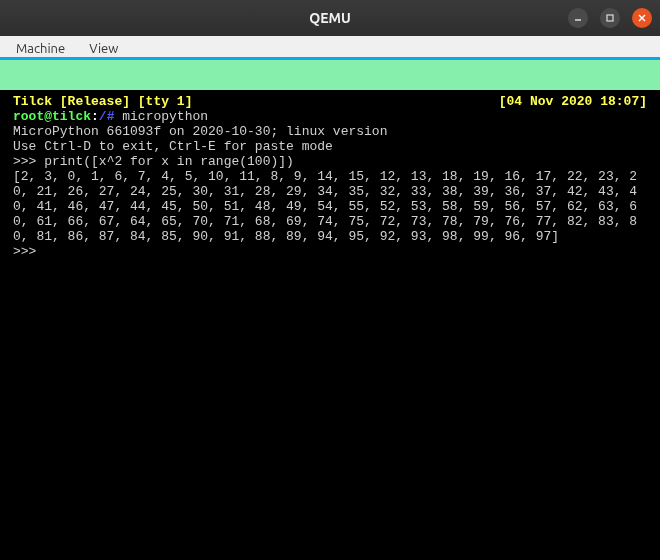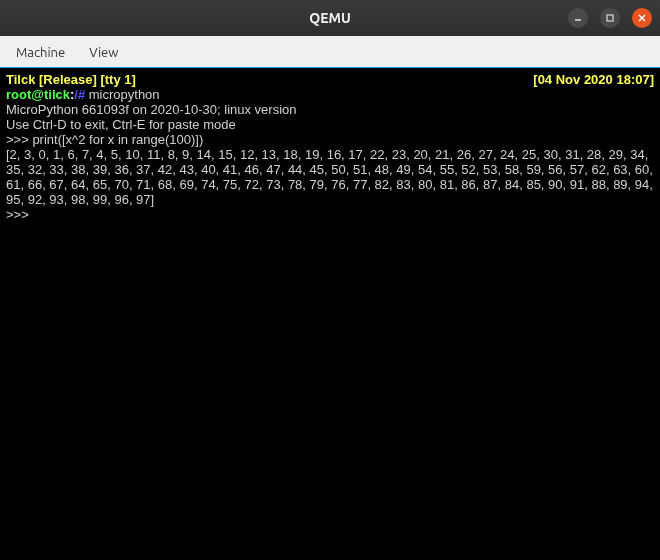--- a/index.html
+++ b/index.html
@@ -60,46 +60,47 @@
     }
     .ctrl-close {
       background: #e95420;
       color: #fff;
     }
     .ctrl-btn svg {
       width: 10px;
       height: 10px;
     }
     .menubar {
-      height: 32px;
+      height: 24px;
       background: #f0f0f0;
       display: flex;
       align-items: stretch;
       padding: 8px 4px;
-      border-bottom: 1px solid #0ea5e9;
+      border-bottom: 3px solid #0ea5e9;
     }
     .menu-item {
       padding: 4px 12px;
       color: #333;
       font-size: 13px;
       cursor: pointer;
       display: flex;
       align-items: center;
     }
     .terminal {
       flex: 1;
       background: #000000;
-      padding: 4px 6px;
-      font-family: Liberation Sans, sans-serif;
+      padding: 4px 13px;
+      font-family: Liberation Mono, monospace;
       font-size: 13px;
       line-height: 15px;
       color: #d0d0d0;
       overflow: hidden;
       white-space: pre-wrap;
       word-break: break-all;
+      margin-top: 30px;
     }
     .status-line {
       display: flex;
       justify-content: space-between;
       font-weight: bold;
     }
     .yellow { color: #ffff55; }
     .green-bold { color: #55ff55; font-weight: bold; text-align: center; }
     .blue-bold { color: #5555ff; font-weight: bold; }
     .white { color: #d0d0d0; }

